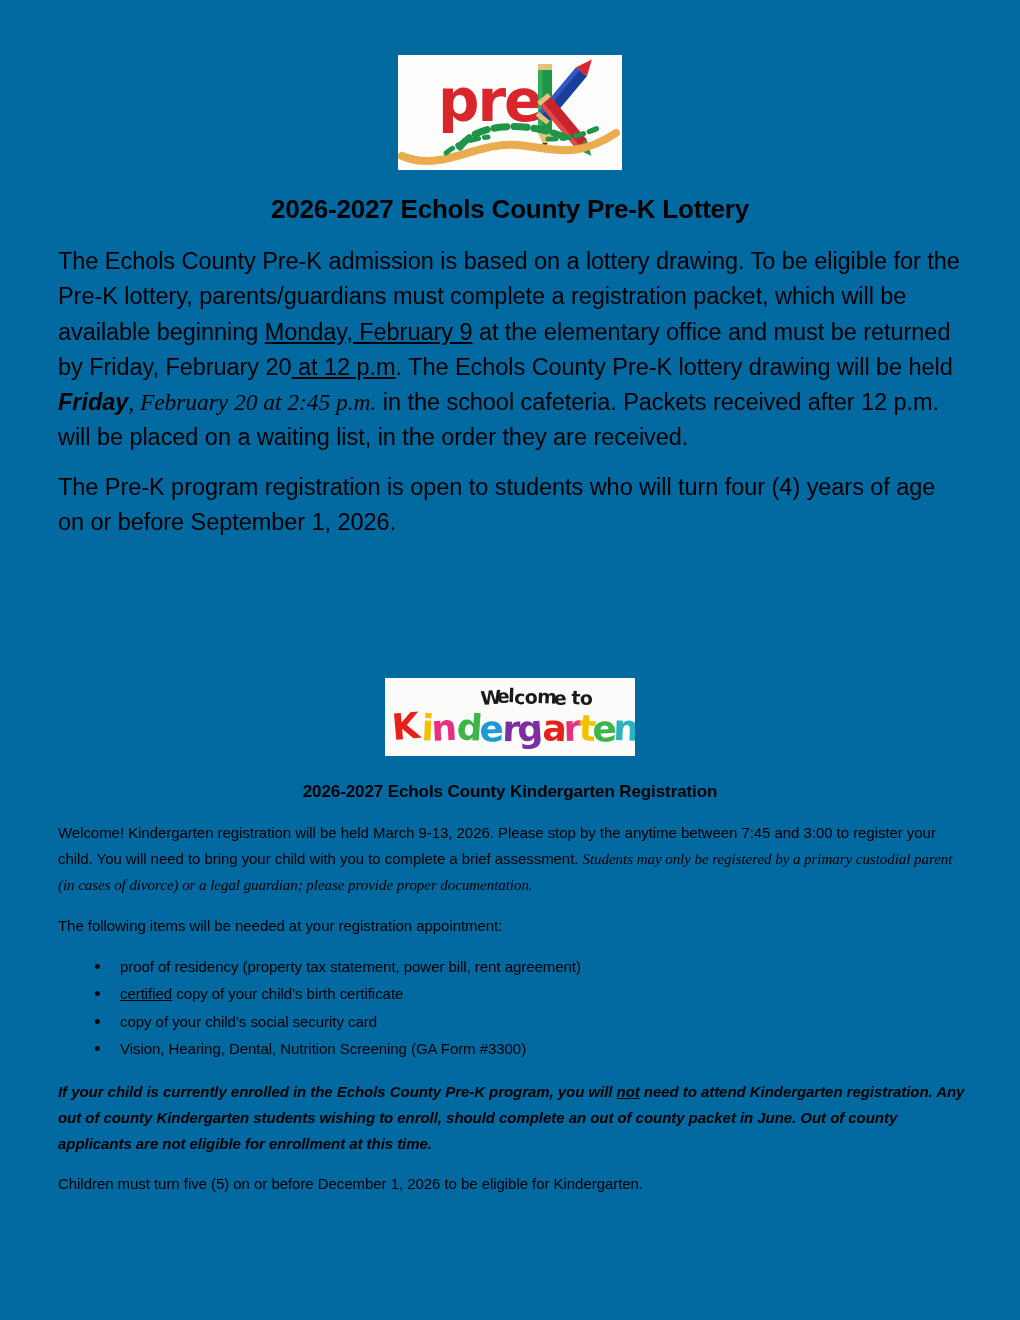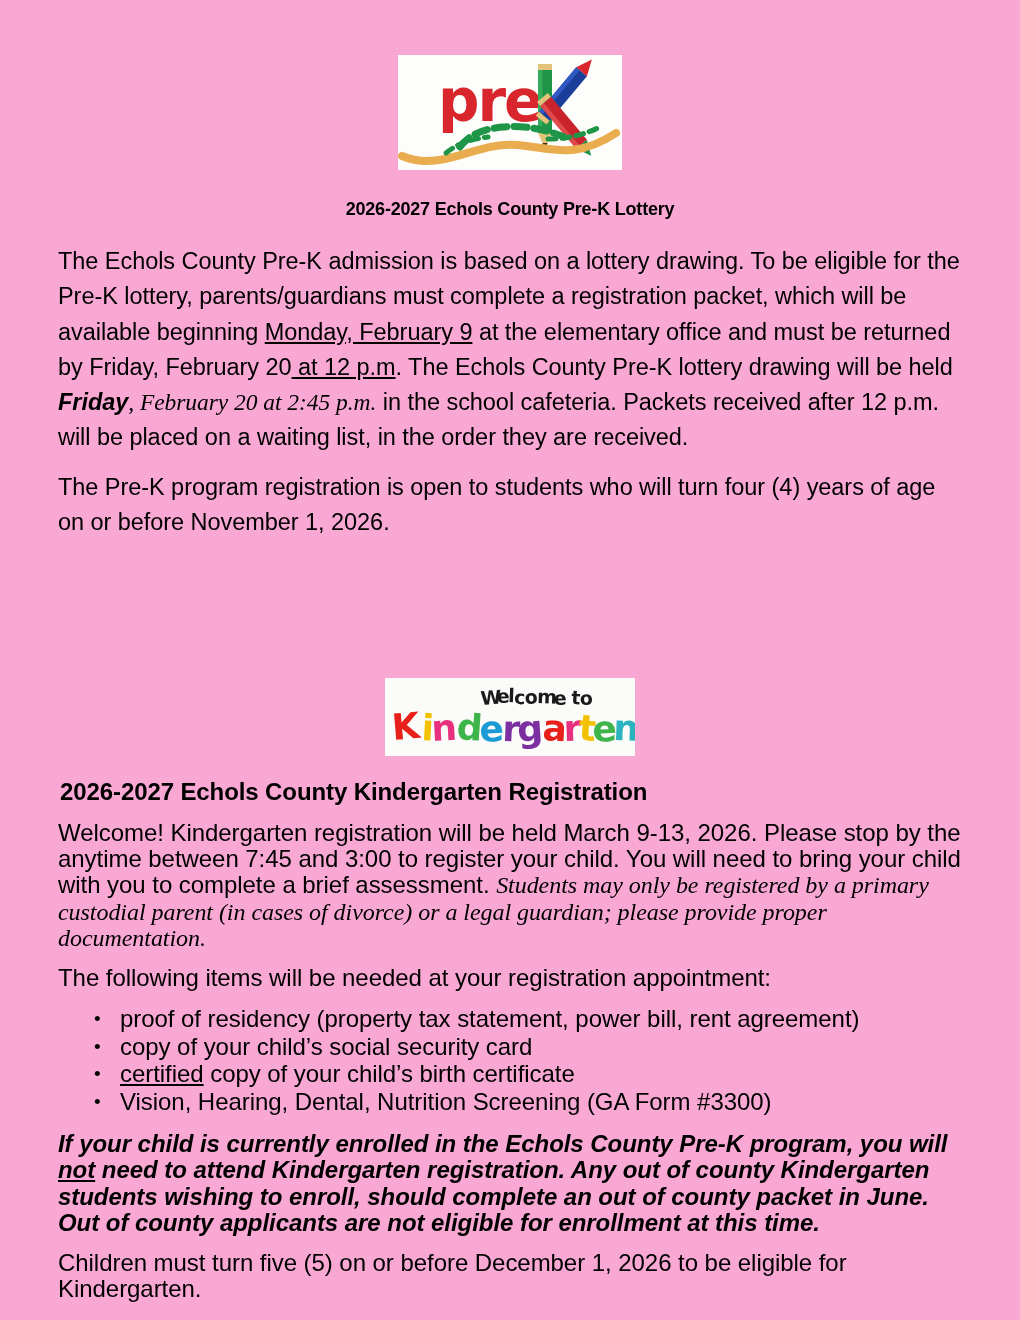--- a/index.html
+++ b/index.html
@@ -14,21 +14,21 @@
     font-family: "Liberation Sans", sans-serif;
     color: #000000;
     overflow: hidden;
   }
 
   .page {
     position: absolute;
     left: 0; top: 0;
     width: 1020px;
     height: 1320px;
-    background: #f9a8d4;
+    background: #0369a1;
   }
 
   
   .prek-logo {
     position: absolute;
     left: 398px;
     top: 55px;
     width: 224px;
     height: 115px;
     background: #fdfdfb;
@@ -48,31 +48,32 @@
   }
   .kinder-svg { display: block; }
 
   
   .title-prek {
     position: absolute;
     left: 60px;
     top: 193px;
     width: 900px;
     text-align: center;
-    font-size: 18px;
+    font-size: 26px;
     font-weight: bold;
     letter-spacing: -0.2px;
     line-height: 32px;
   }
   .title-kinder {
     position: absolute;
     left: 60px;
     top: 779px;
     width: 900px;
-    font-size: 24px;
+    text-align: center;
+    font-size: 17px;
     font-weight: bold;
     letter-spacing: -0.1px;
     line-height: 26px;
   }
 
   
   .prek-body {
     position: absolute;
     left: 58px;
     top: 244px;
@@ -83,21 +84,21 @@
   }
   .prek-body p { margin: 0 0 14px 0; }
   .prek-body p:last-child { margin-bottom: 0; }
 
   
   .kinder-body {
     position: absolute;
     left: 58px;
     top: 820px;
     width: 908px;
-    font-size: 24px;
+    font-size: 15px;
     line-height: 26.2px;
     letter-spacing: -0.05px;
   }
   .kinder-body p { margin: 0 0 14px 0; }
 
   ul.req-list {
     margin: 14px 0 16px 0;
     padding: 0;
     list-style: none;
   }
@@ -161,21 +162,21 @@
       <path d="M48 98 C 60 88, 74 84, 90 82" fill="none" stroke="#1E9547" stroke-width="5" stroke-linecap="round" stroke-dasharray="8 6"></path>
       <path d="M150 84 C 168 84, 186 80, 202 72" fill="none" stroke="#1E9547" stroke-width="5" stroke-linecap="round" stroke-dasharray="8 6"></path>
     </svg>
   </div>
 
   <div class="title-prek">2026-2027 Echols County Pre-K Lottery</div>
 
   <div class="prek-body">
     <p><span>The Echols County Pre-K admission is based on a lottery drawing. To be eligible for the Pre-K lottery, parents/guardians must complete a registration packet, which will be available beginning </span><span class="u">Monday, February 9</span><span> at the elementary office and must be returned by Friday, February 20</span><span class="u"> at 12 p.m</span><span>. The Echols County Pre-K lottery drawing will be held </span><span class="bi">Friday</span><span class="i">, February 20 at 2:45 p.m.</span><span> in the school cafeteria. Packets received after 12 p.m. will be placed on a waiting list, in the order they are received.</span></p>
 
-    <p>The Pre-K program registration is open to students who will turn four (4) years of age on or before November 1, 2026.</p>
+    <p>The Pre-K program registration is open to students who will turn four (4) years of age on or before September 1, 2026.</p>
   </div>
 
   <div class="kinder-logo">
     <svg class="kinder-svg" width="250" height="78" viewBox="0 0 250 78" xmlns="http://www.w3.org/2000/svg">
       <rect x="0" y="0" width="250" height="78" fill="#fbfbf9"></rect>
 
       <g font-family="'DejaVu Sans', sans-serif" font-size="19" font-weight="bold" fill="#1a1a1a">
         <text x="96" y="27" transform="rotate(-4 96 27)">W</text>
         <text x="112" y="25" transform="rotate(-2 112 25)">e</text>
         <text x="123" y="24" transform="rotate(2 123 24)">l</text>
@@ -207,22 +208,22 @@
 
   <div class="title-kinder">2026-2027 Echols County Kindergarten Registration</div>
 
   <div class="kinder-body">
     <p><span>Welcome! Kindergarten registration will be held March 9-13, 2026.  Please stop by the anytime between 7:45 and 3:00 to register your child. You will need to bring your child with you to complete a brief assessment. </span><span class="i">Students may only be registered by a primary custodial parent (in cases of divorce) or a legal guardian; please provide proper documentation.</span></p>
 
     <p>The following items will be needed at your registration appointment:</p>
 
     <ul class="req-list">
       <li><span class="u"></span><span>proof of residency (property tax statement, power bill, rent agreement)</span></li>
+      <li><span class="u">certified</span><span> copy of your child’s birth certificate</span></li>
       <li><span class="u"></span><span>copy of your child’s social security card</span></li>
-      <li><span class="u">certified</span><span> copy of your child’s birth certificate</span></li>
       <li><span class="u"></span><span>Vision, Hearing, Dental, Nutrition Screening (GA Form #3300)</span></li>
     </ul>
 
     <p class="note-bi"><span>If your child is currently enrolled in the Echols County Pre-K program, you will </span><span class="u">not</span><span> need to attend Kindergarten registration. Any out of county Kindergarten students wishing to enroll, should complete an out of county packet in June. Out of county applicants are not eligible for enrollment at this time.</span></p>
 
     <p>Children must turn five (5) on or before December 1, 2026 to be eligible for Kindergarten.</p>
   </div>
 
 </div>
 

